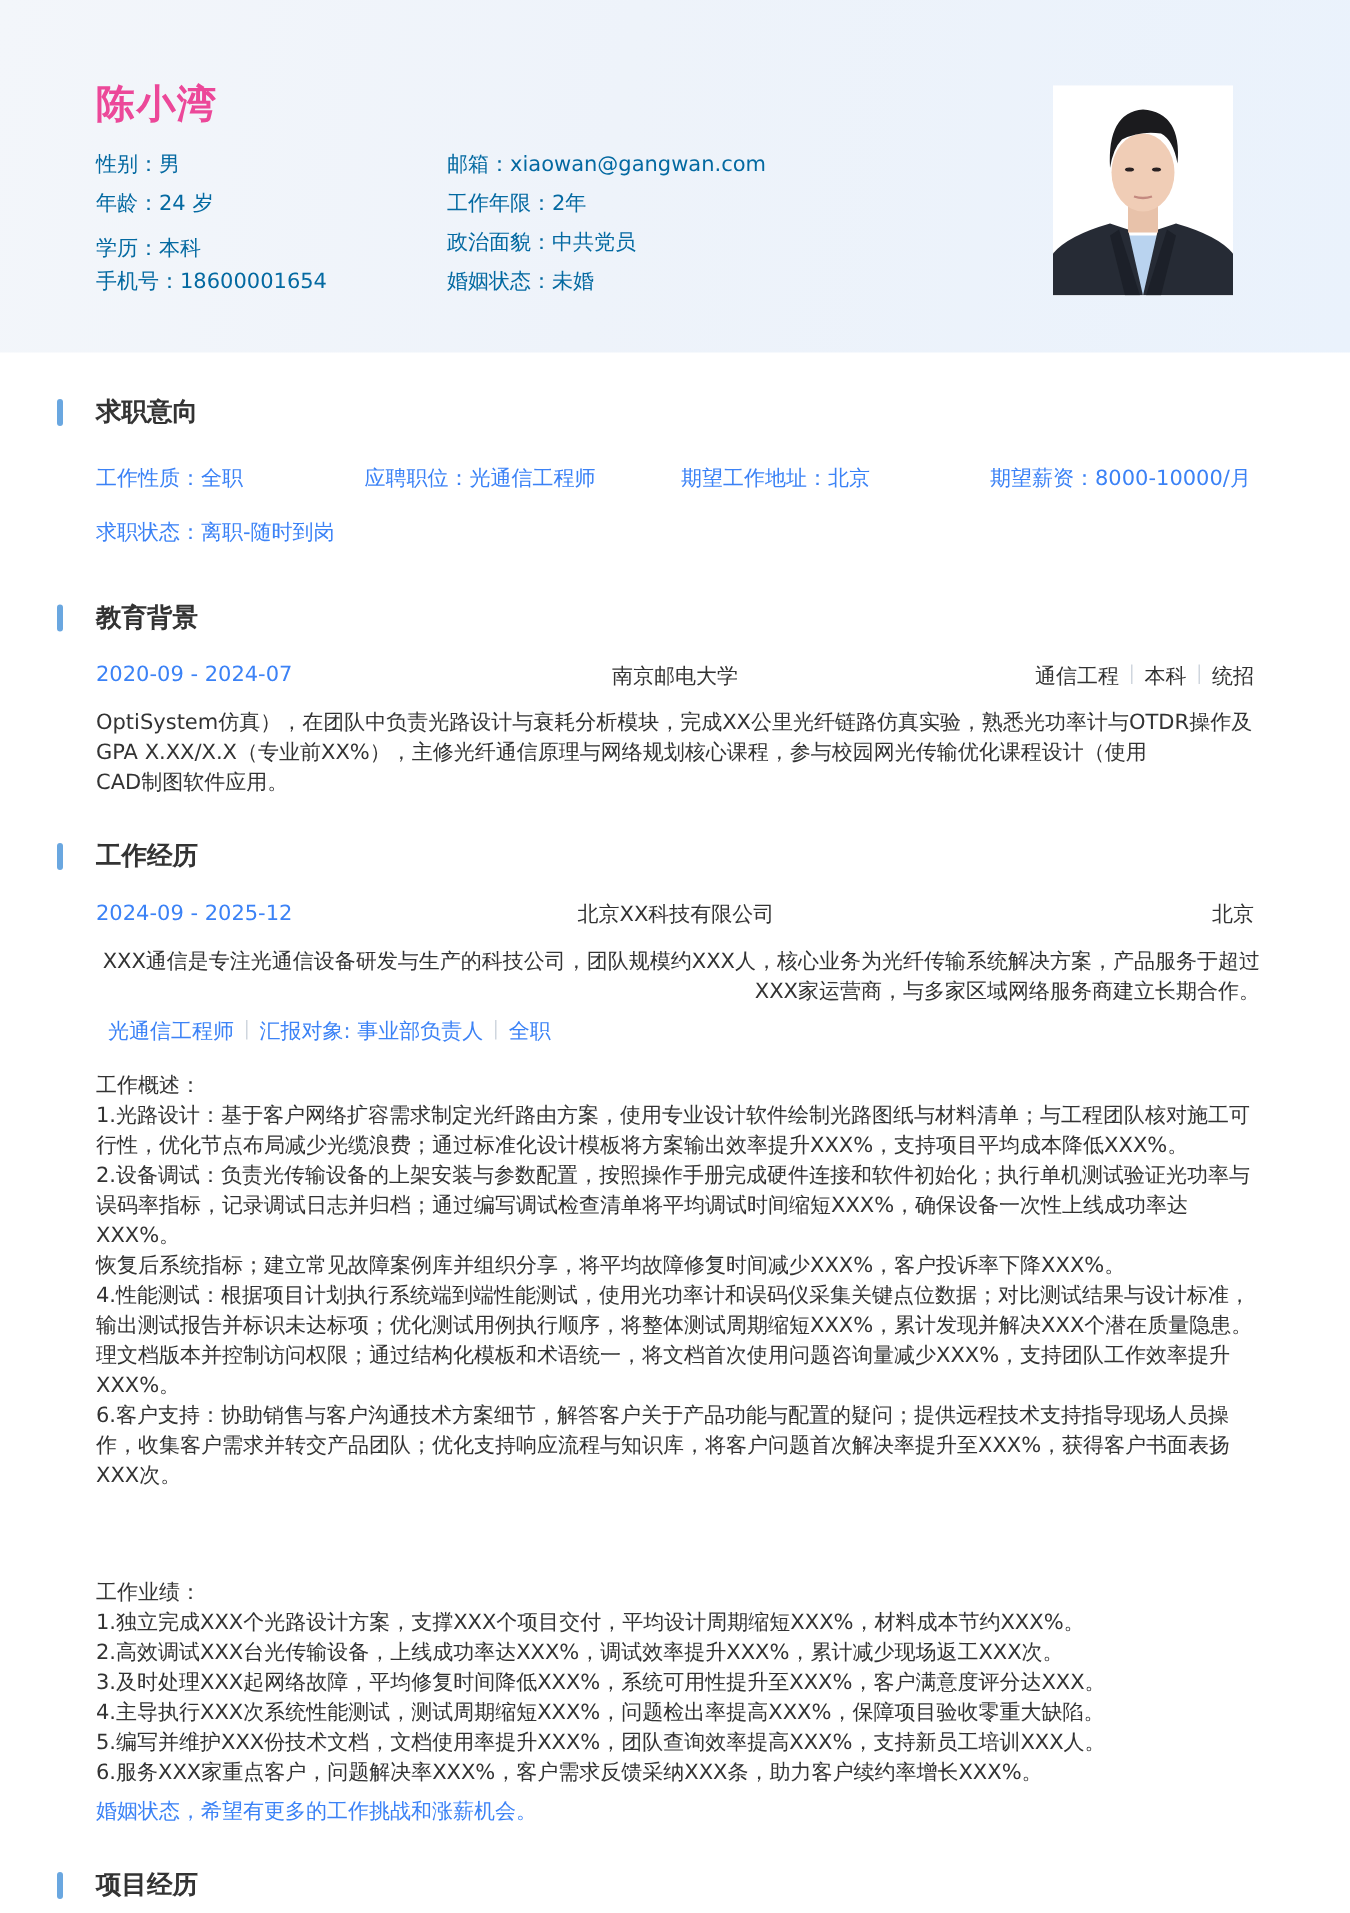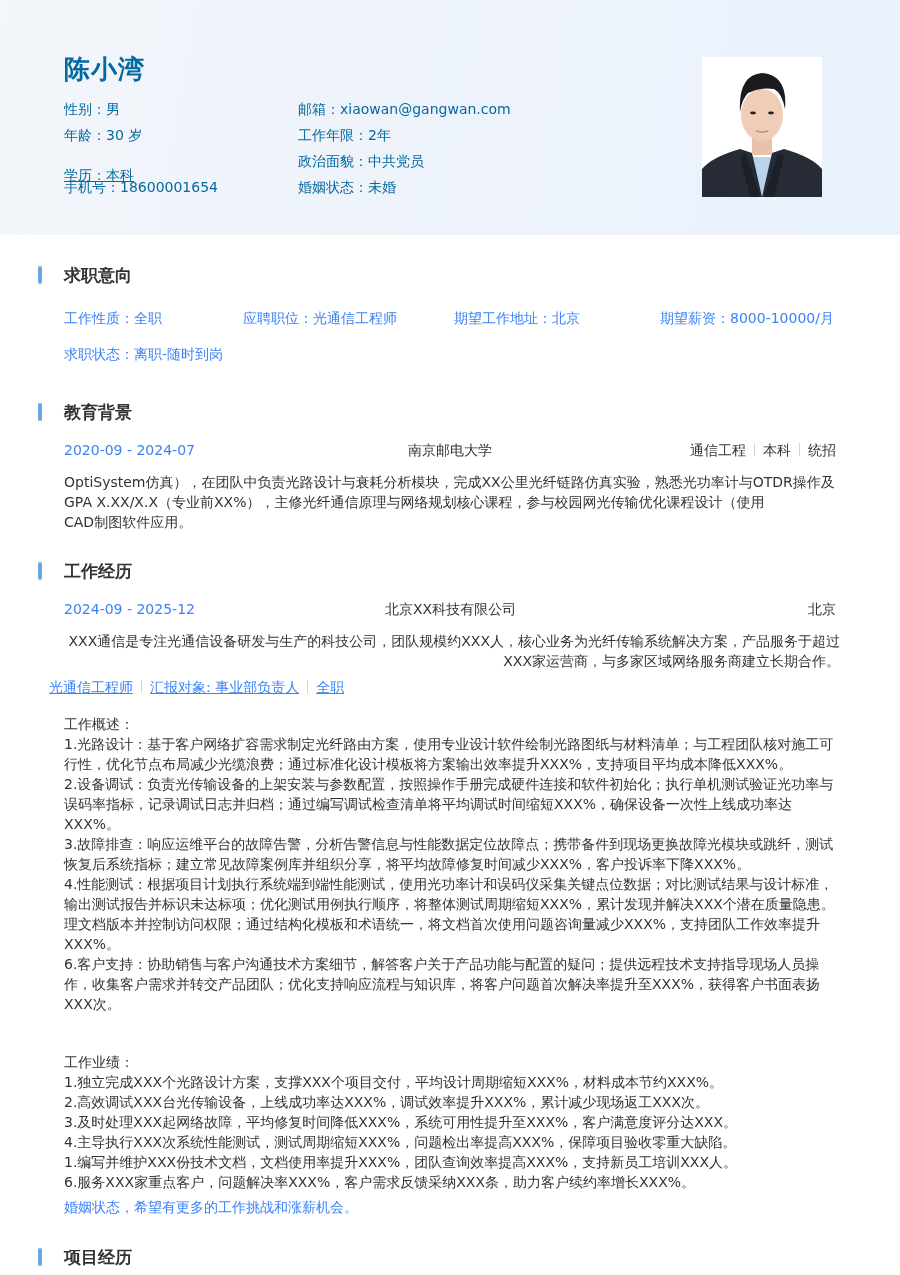--- a/index.html
+++ b/index.html
@@ -11,21 +11,21 @@
     position: relative;
     height: 1275px;
     overflow: hidden;
   }
   .header {
     position: absolute; left: 0; top: 0; width: 900px; height: 235px;
     background: linear-gradient(100deg, #f3f6fa 0%, #eef3fa 45%, #eaf2fc 100%);
   }
   .name {
     position: absolute; left: 64px; top: 52px;
-    font-size: 26px; font-weight: bold; color: #0369a1; letter-spacing: 1px;
+    font-size: 26px; font-weight: bold; color: #ec4899; letter-spacing: 1px;
   }
   .info-row { position: absolute; font-size: 14px; color: #0369a1; white-space: nowrap; }
   .photo {
     position: absolute; left: 702px; top: 57px; width: 120px; height: 140px;
     background: #ffffff; overflow: hidden;
   }
   .section-title {
     position: absolute; left: 38px; font-size: 17px; font-weight: bold; color: #333333;
     height: 22px; line-height: 22px;
   }
@@ -46,23 +46,23 @@
 </head>
 <body>
 
 <div class="header"></div>
 <div class="name">陈小湾</div>
 
 <div class="info-row" style="left:64px; top:101px;">
   <span>性别：</span><span>男</span>
 </div>
 <div class="info-row" style="left:64px; top:127px;">
-  <span>年龄：</span><span>30 岁</span>
+  <span>年龄：</span><span>24 岁</span>
 </div>
-<div class="info-row" style="left:64px; top:167px;text-decoration:underline;">
+<div class="info-row" style="left:64px; top:157px;">
   <span>学历：</span><span>本科</span>
 </div>
 <div class="info-row" style="left:64px; top:179px;">
   <span>手机号：</span><span>18600001654</span>
 </div>
 
 <div class="info-row" style="left:298px; top:101px;">
   <span>邮箱：</span><span>xiaowan@gangwan.com</span>
 </div>
 <div class="info-row" style="left:298px; top:127px;">
@@ -140,49 +140,48 @@
 </div>
 <div class="abs" style="left:64px; top:601px;">2024-09 - 2025-12</div>
 <div class="center-text" style="left:385px; top:601px;">北京XX科技有限公司</div>
 <div class="right-meta" style="top:601px;">北京</div>
 
 <div class="para" style="top:631px;text-align:right;">
   <span class="line">XXX通信是专注光通信设备研发与生产的科技公司，团队规模约XXX人，核心业务为光纤传输系统解决方案，产品服务于超过</span>
   <span class="line">XXX家运营商，与多家区域网络服务商建立长期合作。</span>
 </div>
 
-<div class="abs" style="left:49px; top:679px;text-decoration:underline;">
+<div class="abs" style="left:72px; top:679px;">
   <span>光通信工程师</span><span class="sep"></span><span>汇报对象: 事业部负责人</span><span class="sep"></span><span>全职</span>
 </div>
 
 <div class="para" style="top:714px;">
   <span class="line">工作概述：</span>
   <span class="line">1.光路设计：基于客户网络扩容需求制定光纤路由方案，使用专业设计软件绘制光路图纸与材料清单；与工程团队核对施工可</span>
   <span class="line">行性，优化节点布局减少光缆浪费；通过标准化设计模板将方案输出效率提升XXX%，支持项目平均成本降低XXX%。</span>
   <span class="line">2.设备调试：负责光传输设备的上架安装与参数配置，按照操作手册完成硬件连接和软件初始化；执行单机测试验证光功率与</span>
   <span class="line">误码率指标，记录调试日志并归档；通过编写调试检查清单将平均调试时间缩短XXX%，确保设备一次性上线成功率达</span>
   <span class="line">XXX%。</span>
-  <span class="line">3.故障排查：响应运维平台的故障告警，分析告警信息与性能数据定位故障点；携带备件到现场更换故障光模块或跳纤，测试</span>
   <span class="line">恢复后系统指标；建立常见故障案例库并组织分享，将平均故障修复时间减少XXX%，客户投诉率下降XXX%。</span>
   <span class="line">4.性能测试：根据项目计划执行系统端到端性能测试，使用光功率计和误码仪采集关键点位数据；对比测试结果与设计标准，</span>
   <span class="line">输出测试报告并标识未达标项；优化测试用例执行顺序，将整体测试周期缩短XXX%，累计发现并解决XXX个潜在质量隐患。</span>
   <span class="line">理文档版本并控制访问权限；通过结构化模板和术语统一，将文档首次使用问题咨询量减少XXX%，支持团队工作效率提升</span>
   <span class="line">XXX%。</span>
   <span class="line">6.客户支持：协助销售与客户沟通技术方案细节，解答客户关于产品功能与配置的疑问；提供远程技术支持指导现场人员操</span>
   <span class="line">作，收集客户需求并转交产品团队；优化支持响应流程与知识库，将客户问题首次解决率提升至XXX%，获得客户书面表扬</span>
   <span class="line">XXX次。</span>
 </div>
 
 <div class="para" style="top:1052px;">
   <span class="line">工作业绩：</span>
   <span class="line">1.独立完成XXX个光路设计方案，支撑XXX个项目交付，平均设计周期缩短XXX%，材料成本节约XXX%。</span>
   <span class="line">2.高效调试XXX台光传输设备，上线成功率达XXX%，调试效率提升XXX%，累计减少现场返工XXX次。</span>
   <span class="line">3.及时处理XXX起网络故障，平均修复时间降低XXX%，系统可用性提升至XXX%，客户满意度评分达XXX。</span>
   <span class="line">4.主导执行XXX次系统性能测试，测试周期缩短XXX%，问题检出率提高XXX%，保障项目验收零重大缺陷。</span>
-  <span class="line">1.编写并维护XXX份技术文档，文档使用率提升XXX%，团队查询效率提高XXX%，支持新员工培训XXX人。</span>
+  <span class="line">5.编写并维护XXX份技术文档，文档使用率提升XXX%，团队查询效率提高XXX%，支持新员工培训XXX人。</span>
   <span class="line">6.服务XXX家重点客户，问题解决率XXX%，客户需求反馈采纳XXX条，助力客户续约率增长XXX%。</span>
 </div>
 
 <div class="abs" style="left:64px; top:1199px;">婚姻状态，希望有更多的工作挑战和涨薪机会。</div>
 
 <div class="section-title" style="top:1246px;">
   <span class="bar"></span>
   <span class="label">项目经历</span>
 </div>
 

